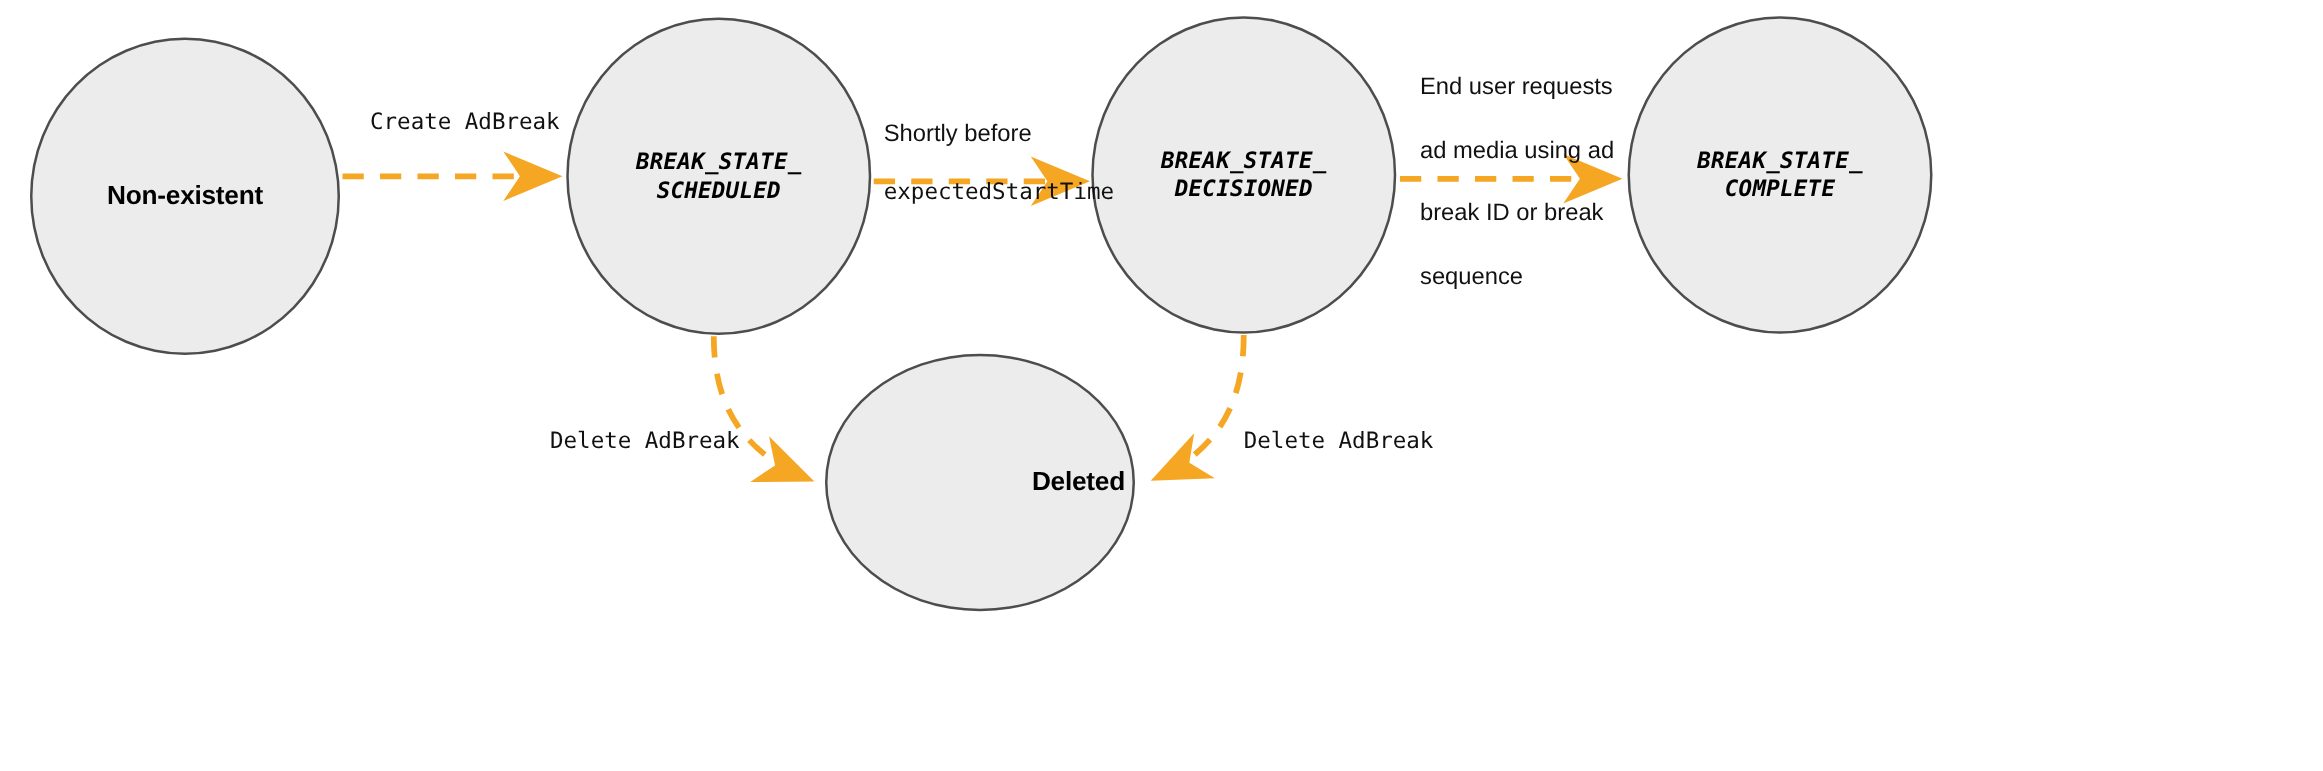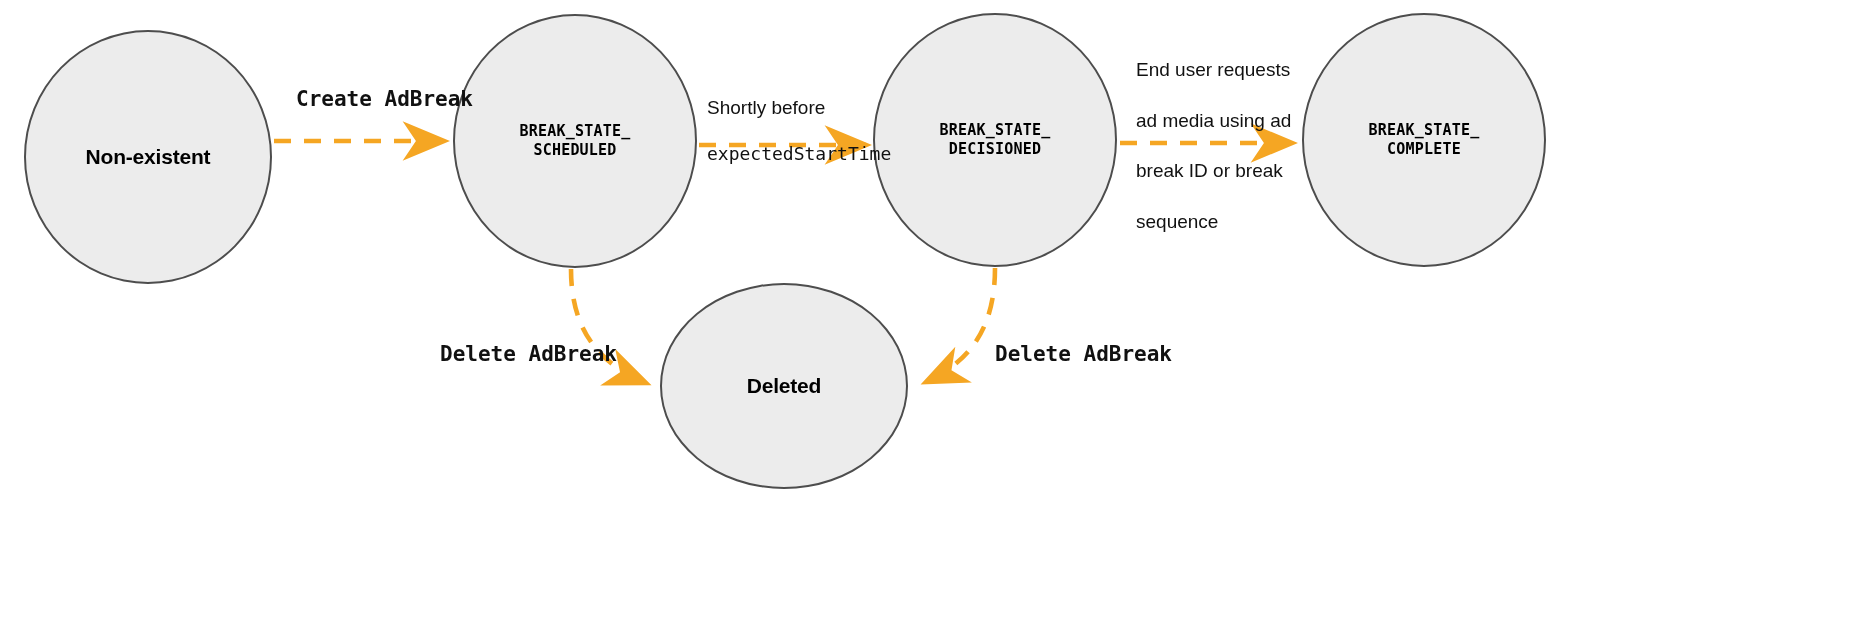--- a/index.html
+++ b/index.html
@@ -48,38 +48,39 @@
   }
   .label-sans {
     font-family: "Liberation Sans", sans-serif;
     font-weight: bold;
     font-size: 21px;
     letter-spacing: -0.2px;
   }
   .label-mono {
     font-family: "DejaVu Sans Mono", monospace;
     font-weight: bold;
-    font-size: 15px;
+    font-size: 18px;
     letter-spacing: 0.2px;
+    font-style: italic;
   }
   .edge-label {
     position: absolute;
     color: #111111;
     line-height: 1.33;
     white-space: pre-line;
   }
   .elabel-sans {
     font-family: "Liberation Sans", sans-serif;
     font-weight: normal;
     font-size: 19px;
   }
   .elabel-mono {
     font-family: "DejaVu Sans Mono", monospace;
-    font-weight: bold;
-    font-size: 21px;
+    font-weight: normal;
+    font-size: 18px;
   }
   .elabel-mixed .ln-sans {
     font-family: "Liberation Sans", sans-serif;
     font-size: 19px;
     display: block;
   }
   .elabel-mixed .ln-mono {
     font-family: "DejaVu Sans Mono", monospace;
     font-size: 18px;
     display: block;
@@ -120,21 +121,21 @@
   <div class="node" style="left:873px; top:13px; width:244px; height:254px;">
     <span class="node-label label-mono">BREAK_STATE_
 DECISIONED</span>
   </div>
 
   <div class="node" style="left:1302px; top:13px; width:244px; height:254px;">
     <span class="node-label label-mono">BREAK_STATE_
 COMPLETE</span>
   </div>
 
-  <div class="node" style="left:660px; top:283px; width:248px; height:206px;">
+  <div class="node" style="left:660px; top:283px; width:248px; height:206px;justify-content:flex-end;">
     <span class="node-label label-sans">Deleted</span>
   </div>
 
   <div class="edge-label elabel-mono" style="left:296px; top:86px;">Create AdBreak</div>
 
   <div class="edge-label elabel-mixed" style="left:707px; top:74px;">
     <span class="ln-sans">Shortly before</span>
     <span class="ln-mono">expectedStartTime</span>
   </div>
 

